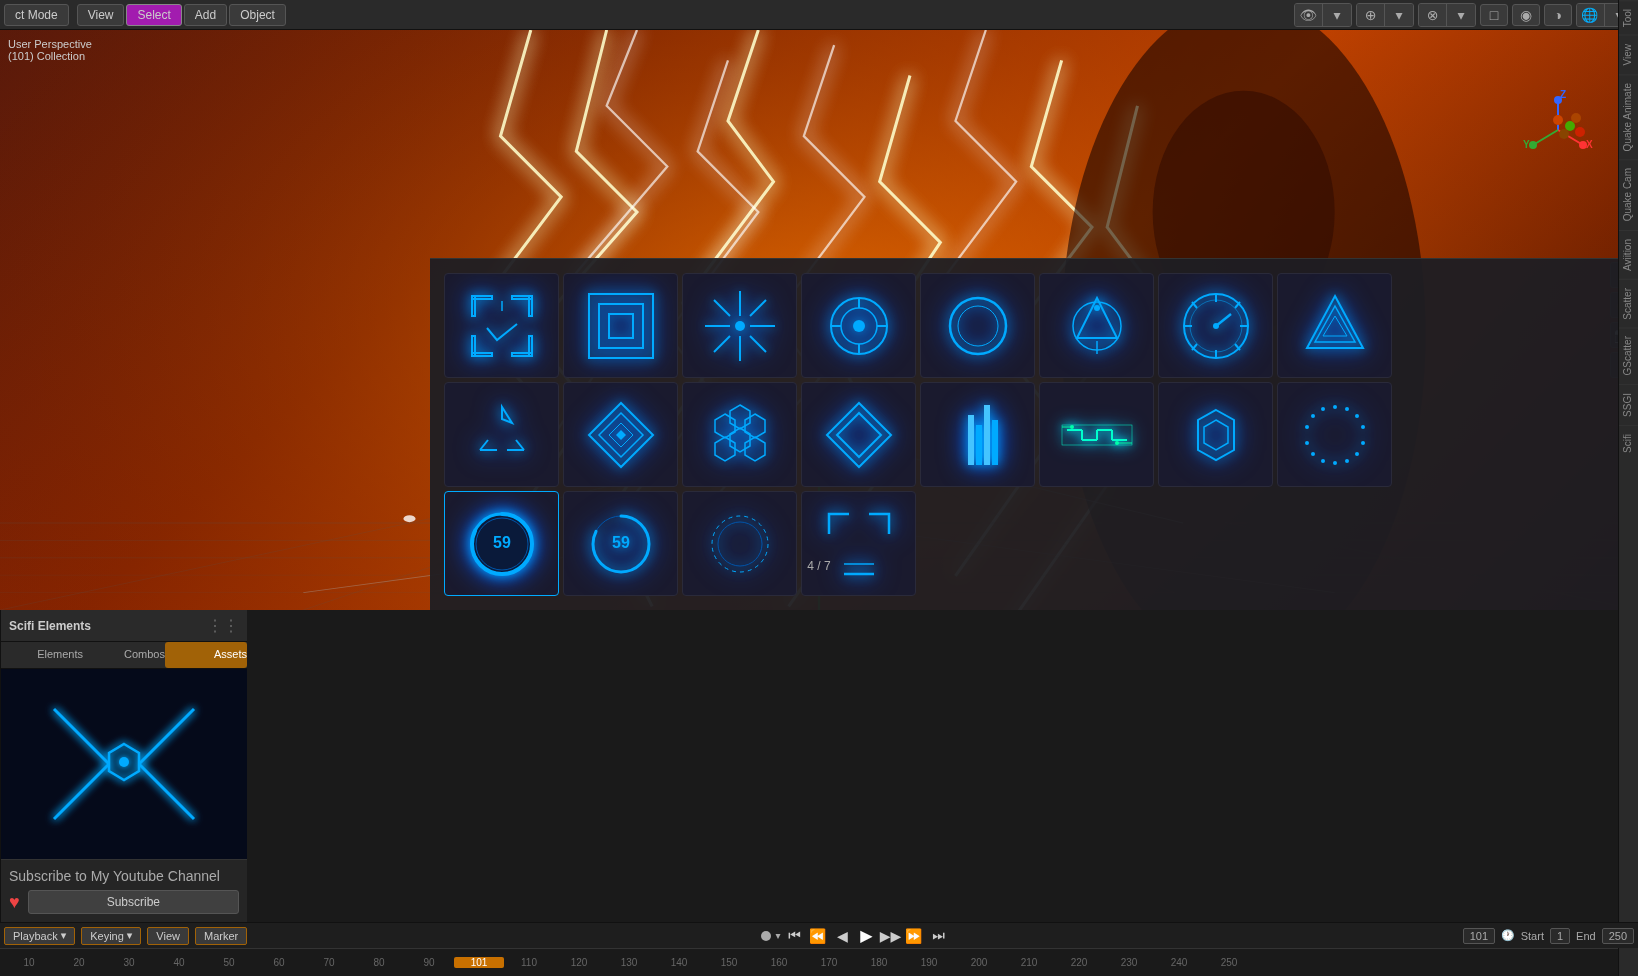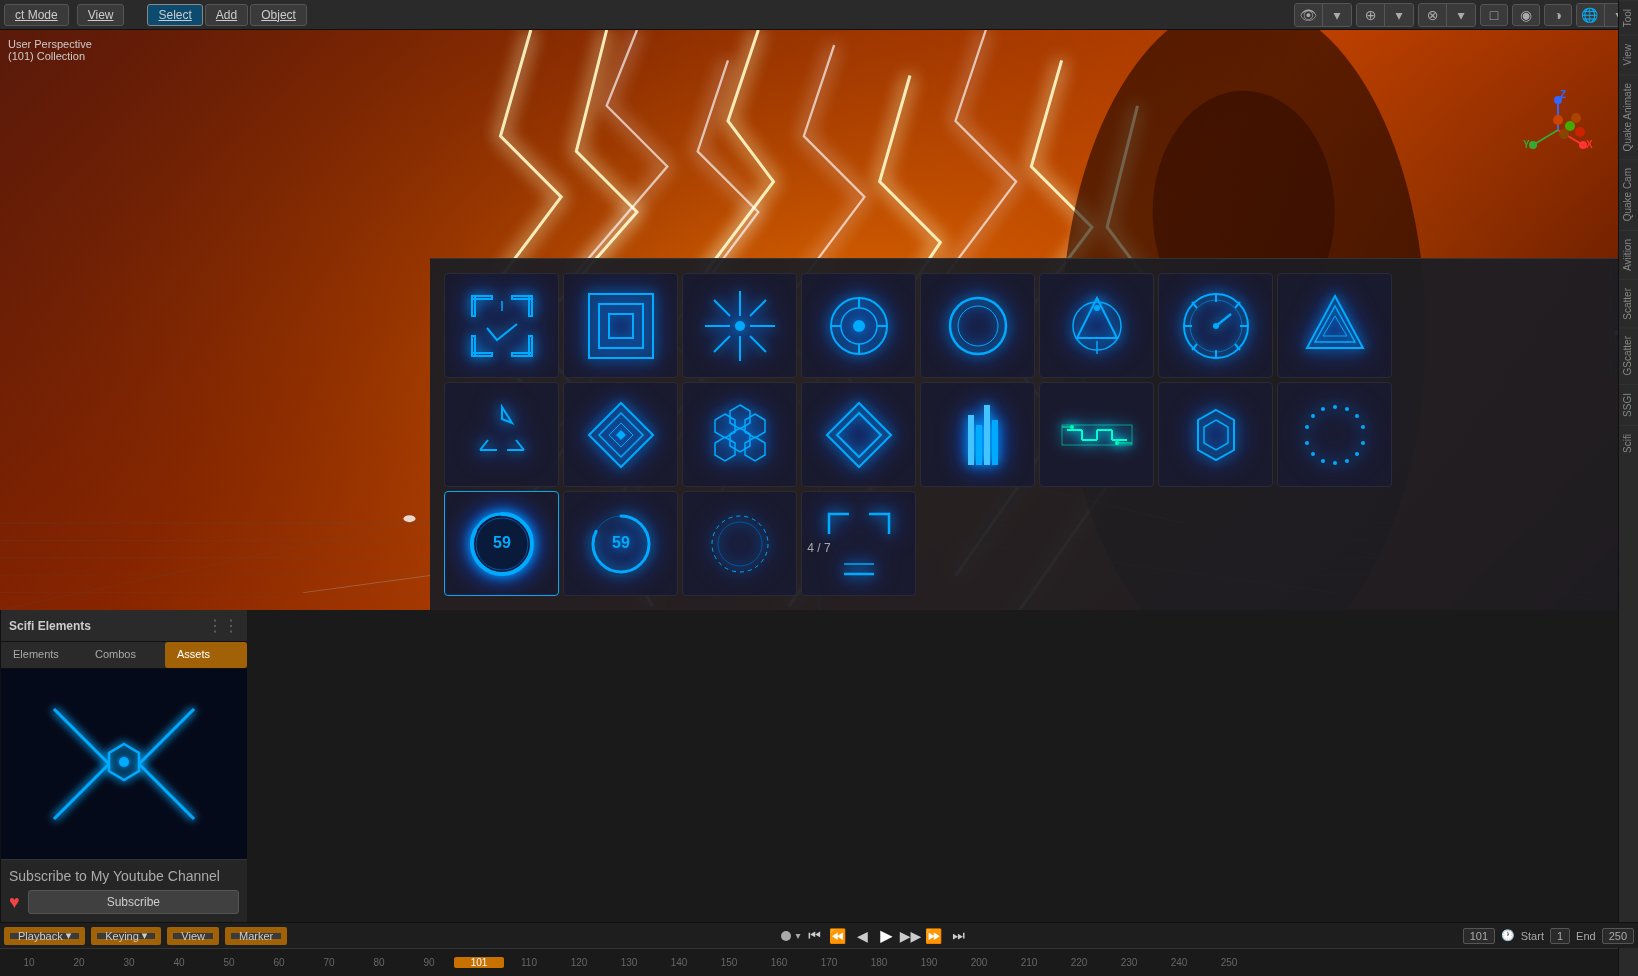--- a/index.html
+++ b/index.html
@@ -27,26 +27,24 @@
       background: #3a3a3a;
       border: 1px solid #555;
       color: #ccc;
       padding: 2px 10px;
       cursor: pointer;
       font-size: 12px;
       border-radius: 3px;
       height: 22px;
       display: flex;
       align-items: center;
-      text-decoration: underline;
     }
     .toolbar-btn.active {
-      background: #0c4a6e;
+      background: #a21caf;
       border-color: #888;
-      margin-left: 21px;
     }
     .toolbar-sep { width: 4px; }
 
     
     #top-right-icons {
       margin-left: auto;
       display: flex;
       align-items: center;
       gap: 4px;
     }
@@ -209,22 +207,22 @@
       font-size: 16px;
     }
 
     #panel-tabs {
       display: flex;
       background: #2a2a2a;
       border-bottom: 1px solid #111;
     }
     .panel-tab {
       flex: 1;
-      text-align: left;
-      padding: 6px 12px;
+      text-align: right;
+      padding: 6px 0;
       cursor: pointer;
       color: #aaa;
       font-size: 11px;
       border-bottom: 2px solid transparent;
     }
     .panel-tab.active {
       background: #a16207;
       color: #fff;
       border-radius: 3px;
       margin: 0;
@@ -302,21 +300,21 @@
       border-top: 1px solid #111;
       display: flex;
       align-items: center;
       padding: 0 4px;
       gap: 6px;
       position: relative;
     }
 
     .timeline-btn {
       background: #3a3a3a;
-      border: 6px solid #a16207;
+      border: 1px solid #a16207;
       color: #ccc;
       padding: 1px 8px;
       cursor: pointer;
       font-size: 11px;
       border-radius: 2px;
       height: 18px;
       display: flex;
       align-items: center;
       gap: 3px;
     }
@@ -380,21 +378,21 @@
       align-items: center;
       padding: 12px 4px;
       font-size: 10px;
       color: #666;
       overflow: hidden;
     }
 
     
     #page-indicator {
       position: absolute;
-      bottom: 55px;
+      bottom: 37px;
       left: 50%;
       transform: translateX(-50%);
       color: #aaa;
       font-size: 12px;
     }
 
     .glow-blue {
       filter: drop-shadow(0 0 6px #00aaff) drop-shadow(0 0 12px #0055ff);
     }
     .glow-cyan {

